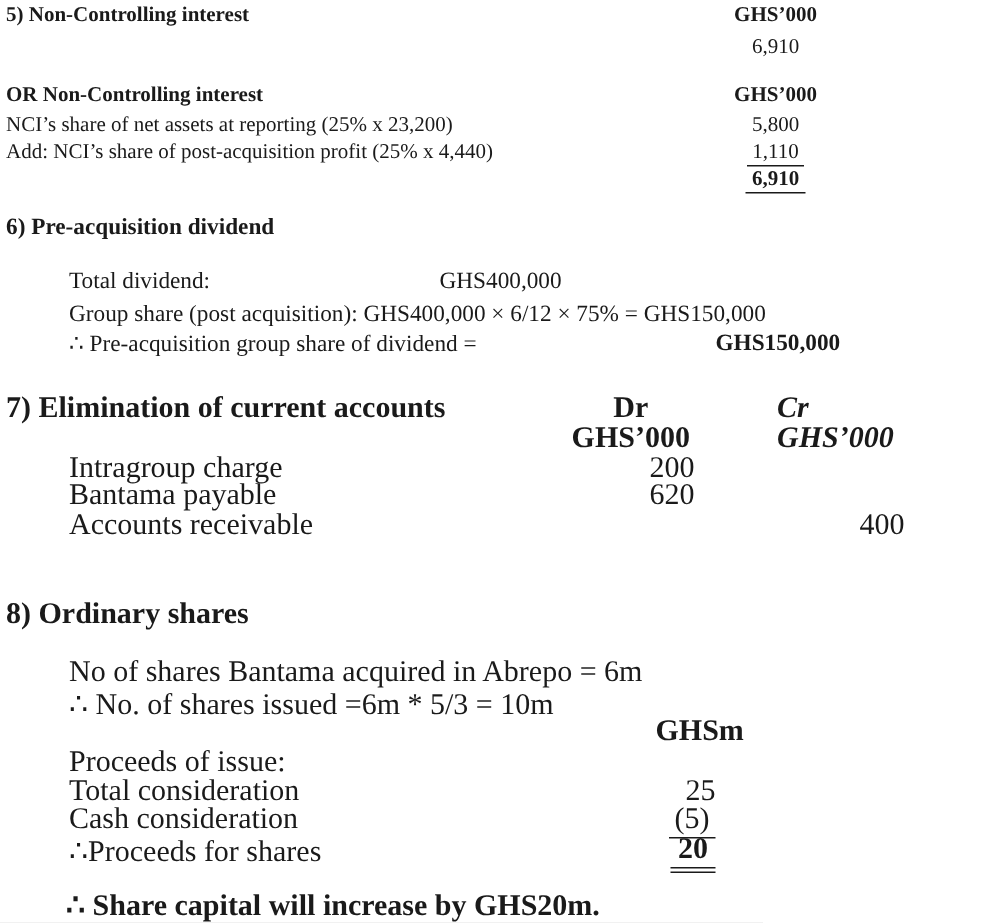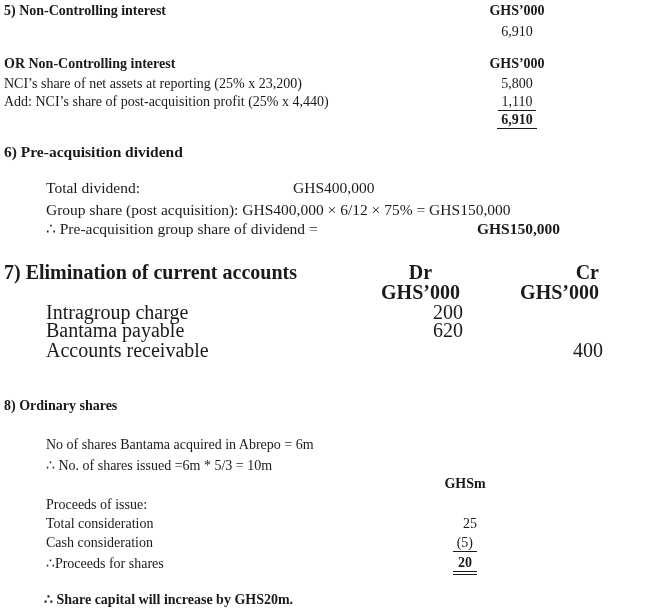--- a/index.html
+++ b/index.html
@@ -15,34 +15,34 @@
   .row { position: absolute; left: 0; right: 0; height: 20px; white-space: nowrap; padding-left: 28px; }
   .b { font-weight: bold; }
   .lbl { position: absolute; left: 4px; }
   .ind { position: absolute; left: 46px; }
   .ind2 { position: absolute; left: 44px; }
 
   
   .fs5  { font-size: 14px; }
   .fs6  { font-size: 15.5px; }
   .fs7  { font-size: 20px; }
-  .fs8  { font-size: 14px; }
+  .fs8  { font-size: 20px; }
 
   
   .c5 { position: absolute; left: 478px; width: 78px; text-align: center; }
 
   
   .v6a { position: absolute; left: 293px; }
   .v6b { position: absolute; left: 477px; font-weight: bold; }
 
   
   .drc { position: absolute; left: 378px; width: 85px; }
   .crc { position: absolute; left: 518px; width: 85px; }
   .hdr-c { text-align: center; }
-  .hdr-r { text-align: right; padding-right: 4px; box-sizing: border-box; }
+  .hdr-r { text-align: left; padding-right: 4px; box-sizing: border-box; font-style: italic; }
   .num-r { text-align: right; }
 
   
   .c8 { position: absolute; left: 412px; width: 65px; text-align: right; }
   .ghsm { position: absolute; left: 437px; width: 56px; text-align: center; font-weight: bold; }
 
   
   .u  { display: inline-block; border-bottom: 1.5px solid #1a1a1a; padding: 0 4px; }
   .uu { display: inline-block; border-bottom: 4px double #1a1a1a; padding: 0 5px; font-weight: bold; text-align: center; }
   .ub { font-weight: bold; }

